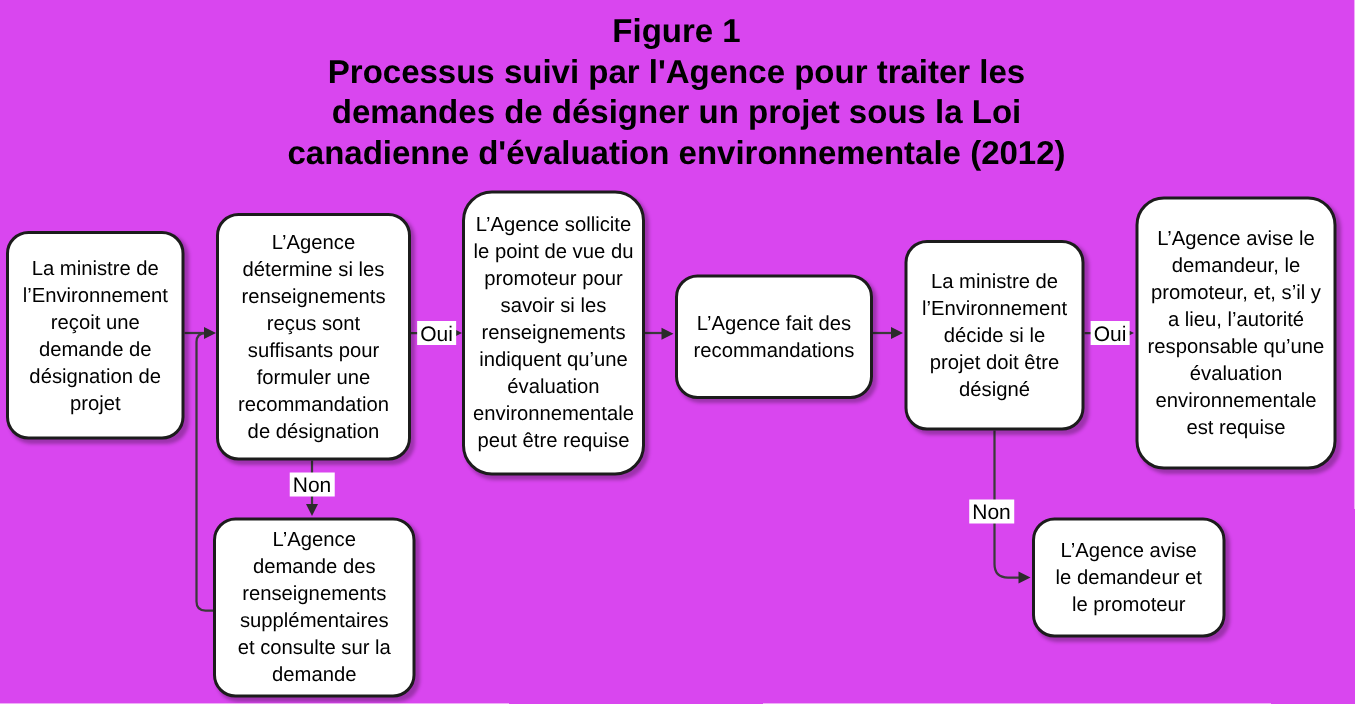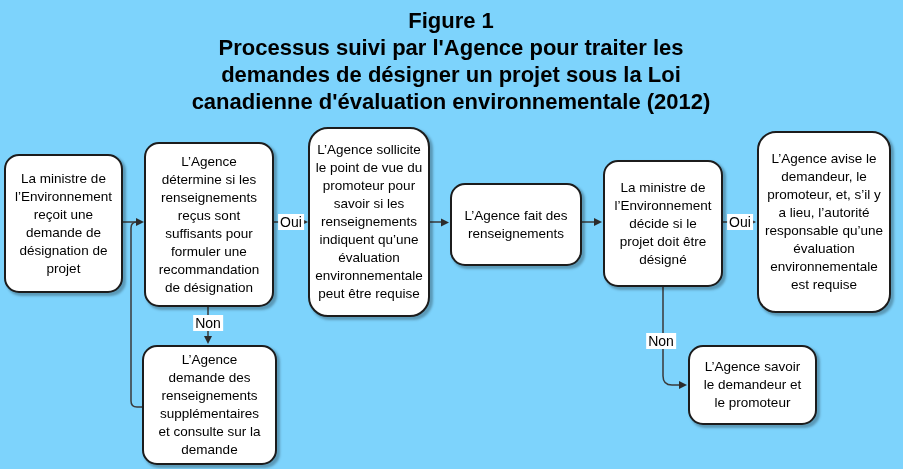--- a/index.html
+++ b/index.html
@@ -5,21 +5,21 @@
   html, body {
     margin: 0;
     padding: 0;
     background: #ffffff;
     font-family: "Liberation Sans", sans-serif;
   }
   .canvas {
     position: relative;
     width: 903px;
     height: 469px;
-    background: #7dd3fc;
+    background: #d946ef;
     overflow: hidden;
   }
   .figure-title {
     position: absolute;
     left: 126px;
     top: 7px;
     width: 650px;
     text-align: center;
     font-size: 22px;
     line-height: 27px;
@@ -136,21 +136,21 @@
 savoir si les
 renseignements
 indiquent qu’une
 évaluation
 environnementale
 peut être requise</span>
   </div>
 
   <div class="node n4">
     <span>L’Agence fait des
-renseignements</span>
+recommandations</span>
   </div>
 
   <div class="node n5">
     <span>La ministre de
 l’Environnement
 décide si le
 projet doit être
 désigné</span>
   </div>
 
@@ -168,21 +168,21 @@
   <div class="node n7">
     <span>L’Agence
 demande des
 renseignements
 supplémentaires
 et consulte sur la
 demande</span>
   </div>
 
   <div class="node n8">
-    <span>L’Agence savoir
+    <span>L’Agence avise
 le demandeur et
 le promoteur</span>
   </div>
 
   <div class="edge-label el-oui1">Oui</div>
 
   <div class="edge-label el-non1">Non</div>
 
   <div class="edge-label el-oui2">Oui</div>
 

